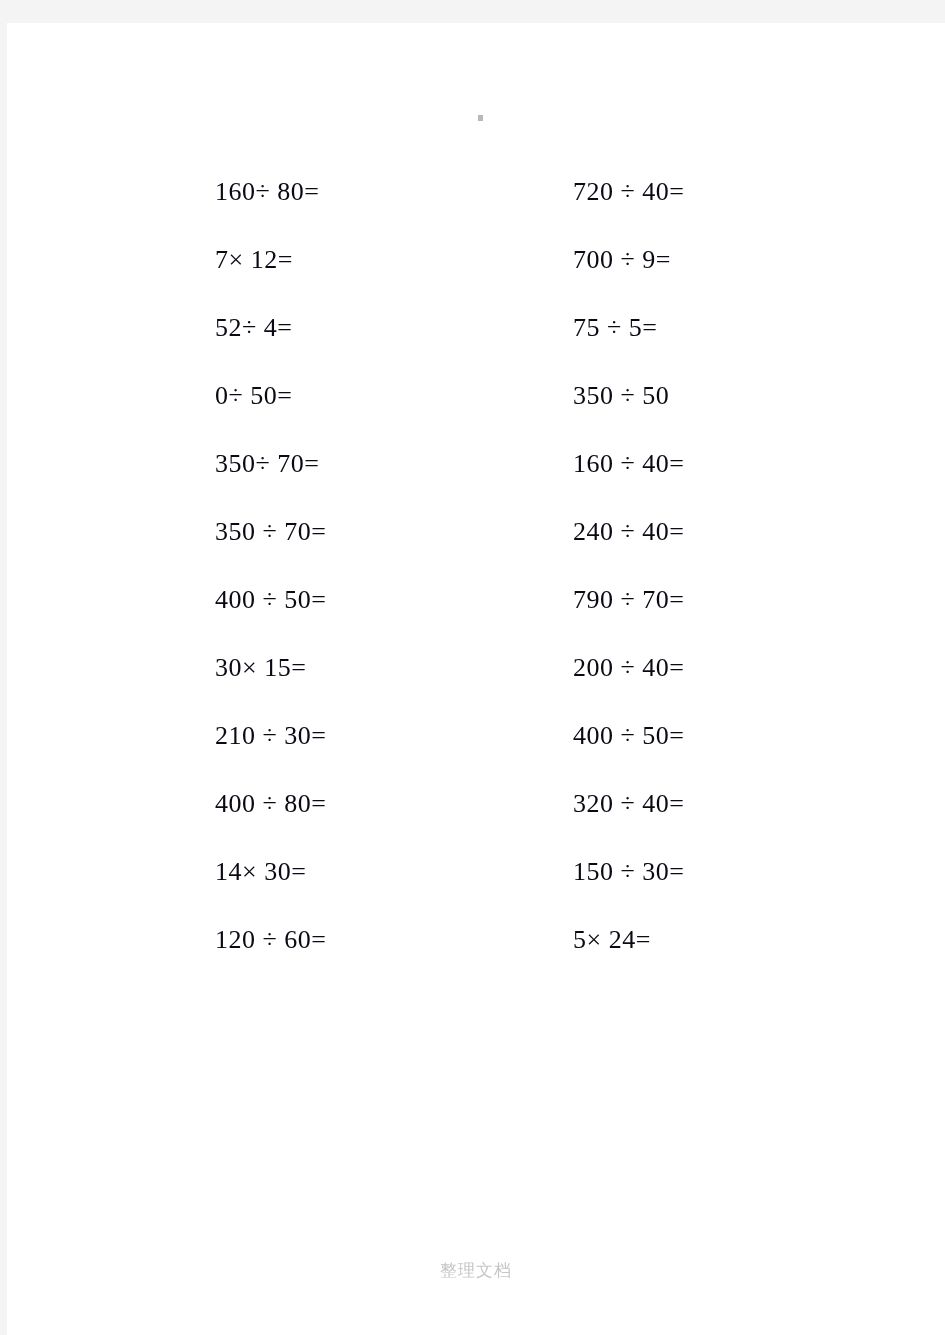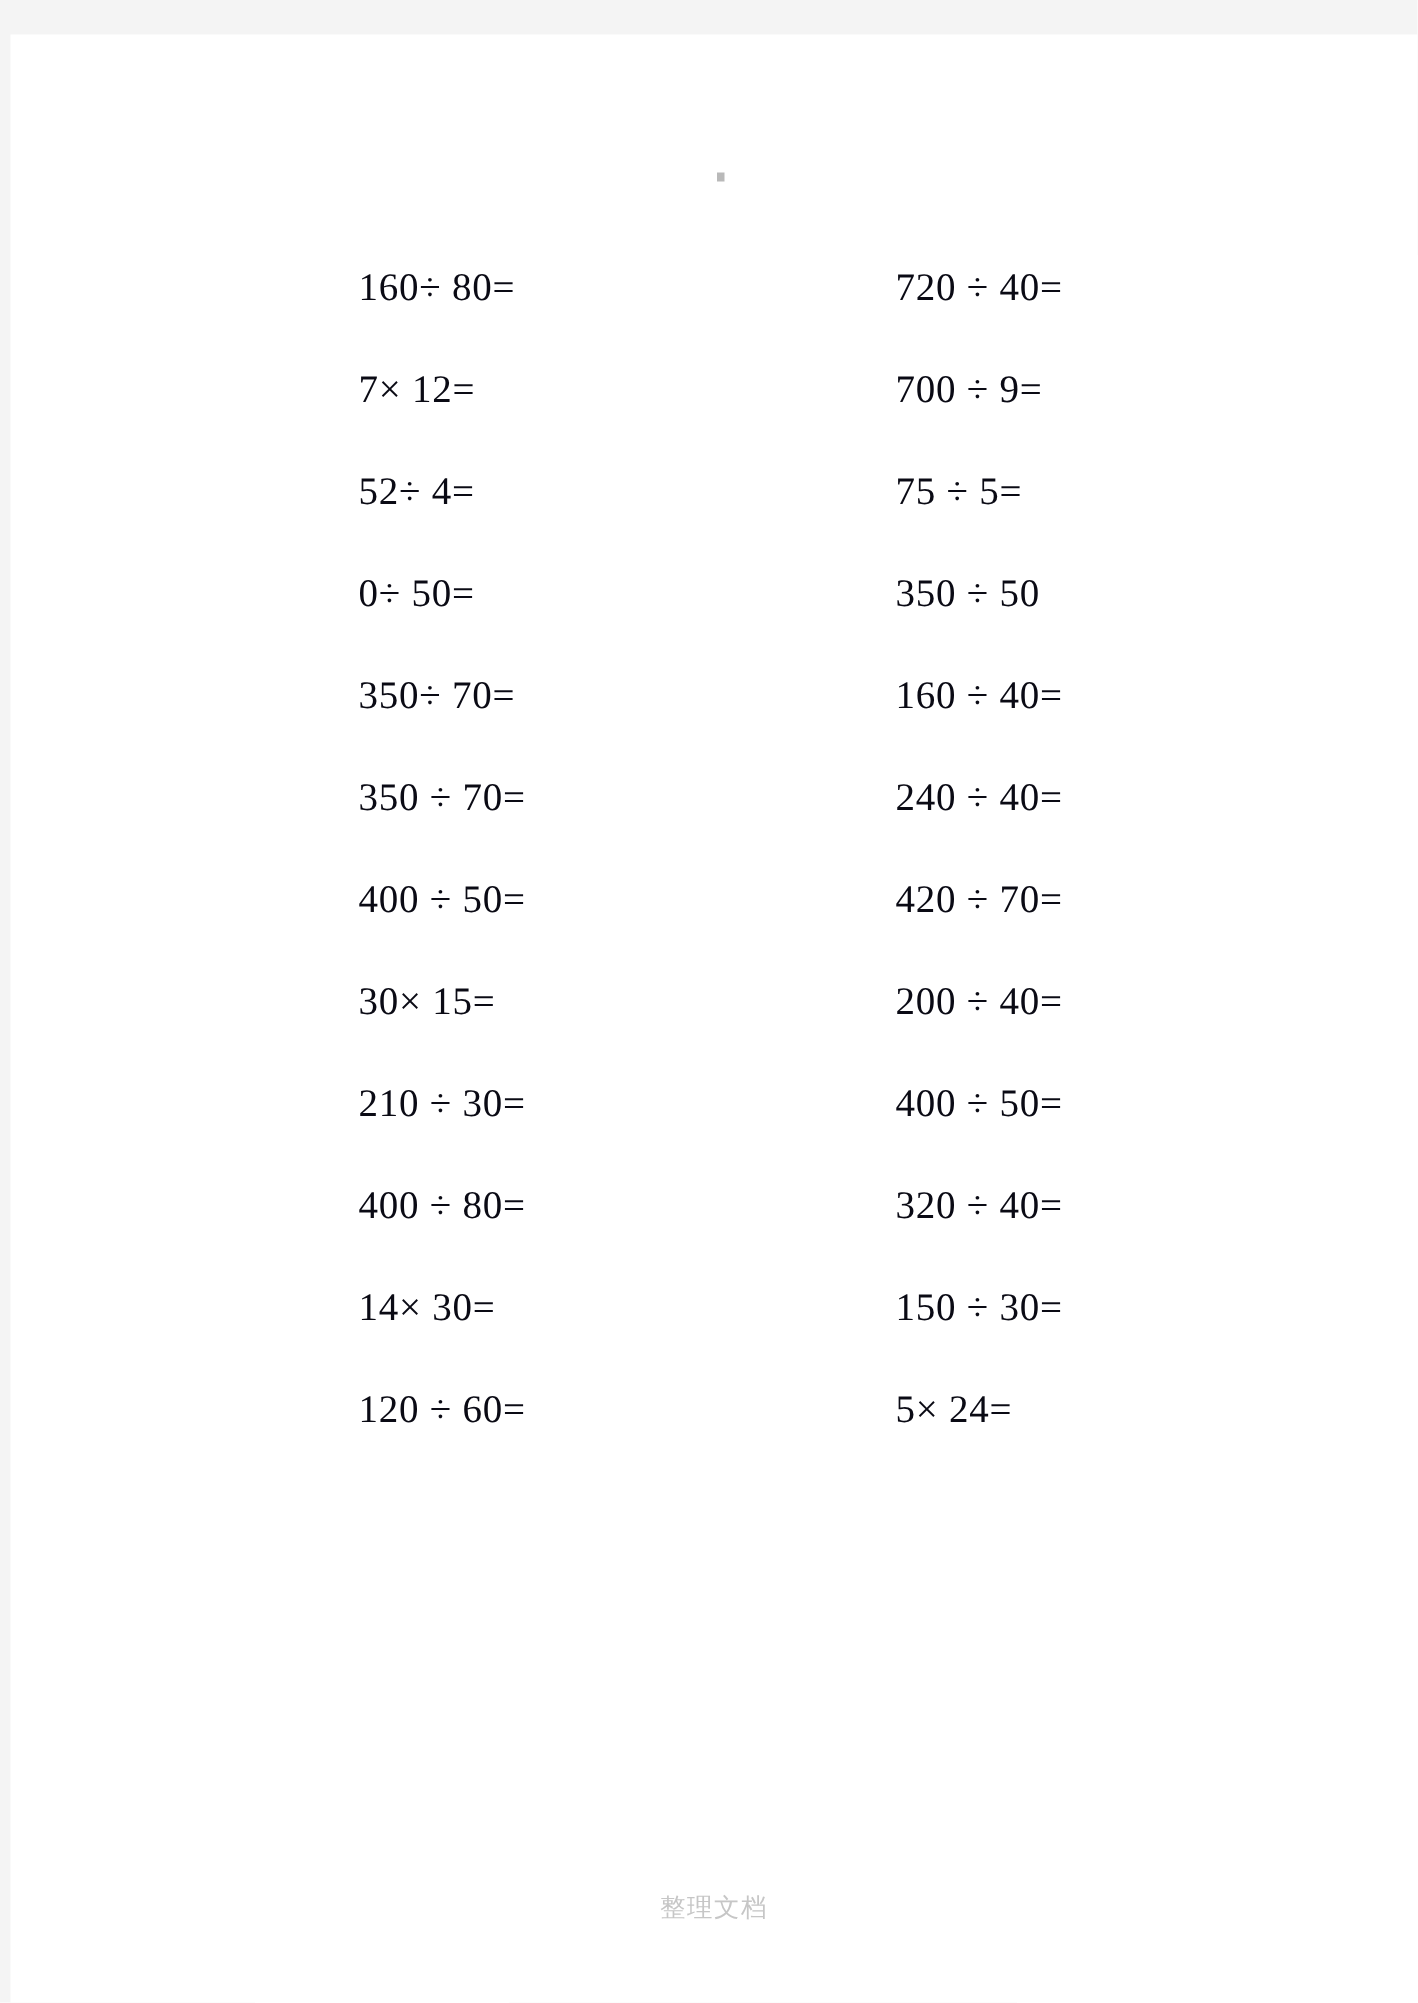--- a/index.html
+++ b/index.html
@@ -49,33 +49,32 @@
   }
 
   .problem {
     position: absolute;
     top: 0;
     font-size: 26px;
     line-height: 34px;
     color: #0a0a14;
     white-space: pre;
     letter-spacing: 0.5px;
-    margin-left: 24px;
   }
 
   .col-left  { left: 208px; }
   .col-right { left: 566px; }
 
   .footer-note {
     position: absolute;
     left: 0;
     top: 1237px;
     width: 938px;
     text-align: center;
-    font-family: Liberation Serif, serif;
+    font-family: Liberation Mono, monospace;
     font-size: 17px;
     line-height: 24px;
     color: #c6c6c6;
     letter-spacing: 1px;
   }
 </style>
 </head>
 <body>
 
 <div class="page">
@@ -111,21 +110,21 @@
     </div>
 
     <div class="row">
       <div class="problem col-left">350 ÷ 70=</div>
       <div class="problem col-right">240 ÷ 40=</div>
     </div>
 
 
     <div class="row">
       <div class="problem col-left">400 ÷ 50=</div>
-      <div class="problem col-right">420 ÷ 70=</div>
+      <div class="problem col-right">790 ÷ 70=</div>
     </div>
 
     <div class="row">
       <div class="problem col-left">30× 15=</div>
       <div class="problem col-right">200 ÷ 40=</div>
     </div>
 
     <div class="row">
       <div class="problem col-left">210 ÷ 30=</div>
       <div class="problem col-right">400 ÷ 50=</div>

